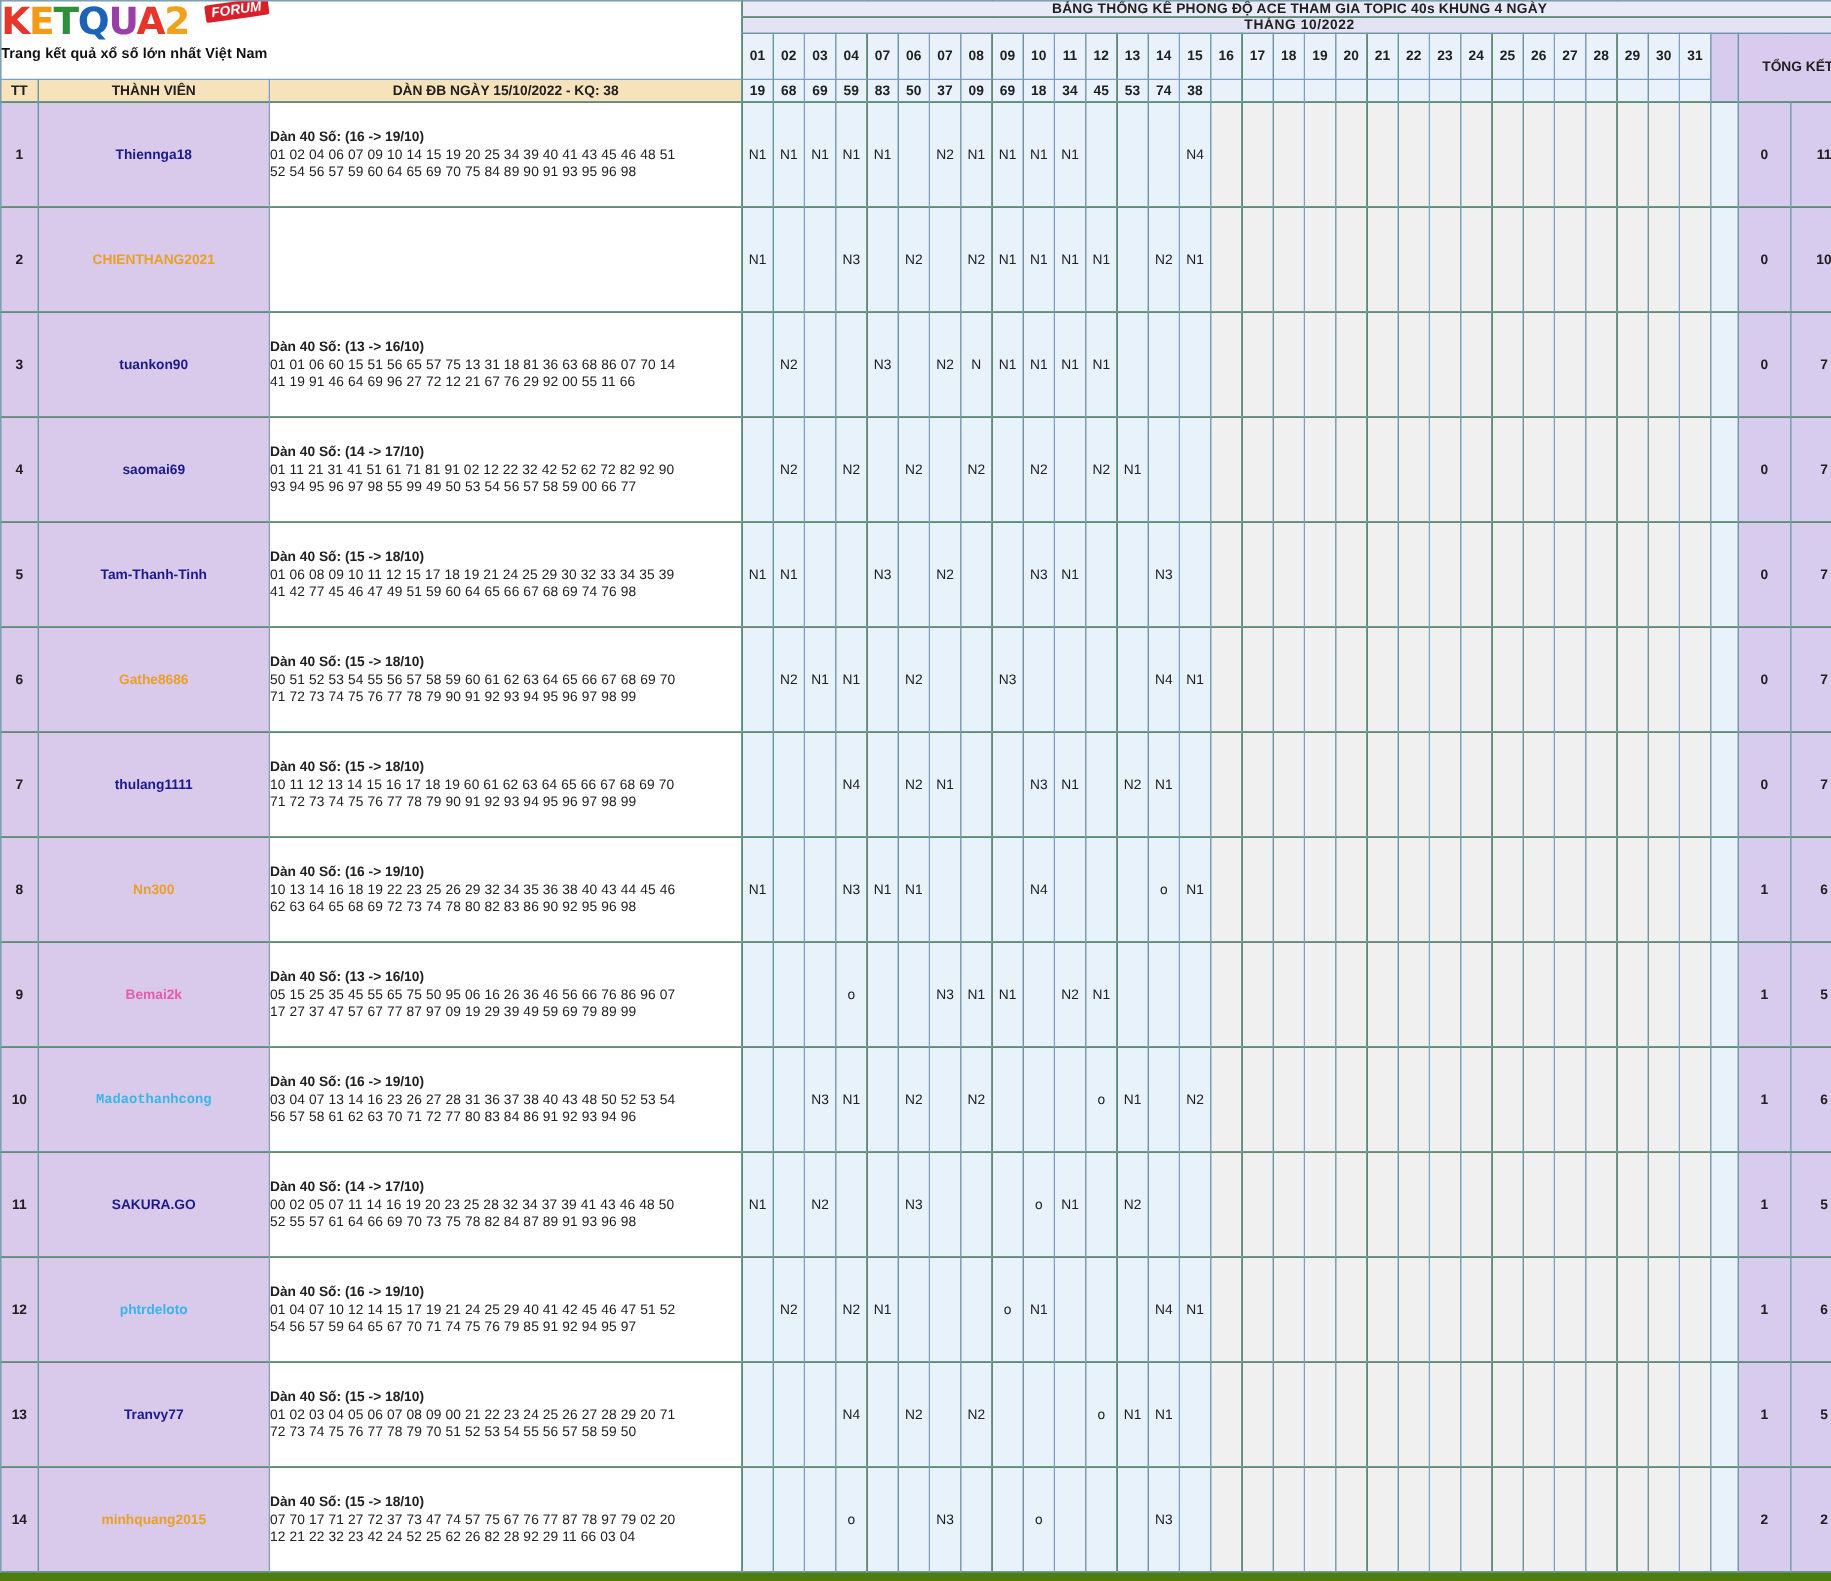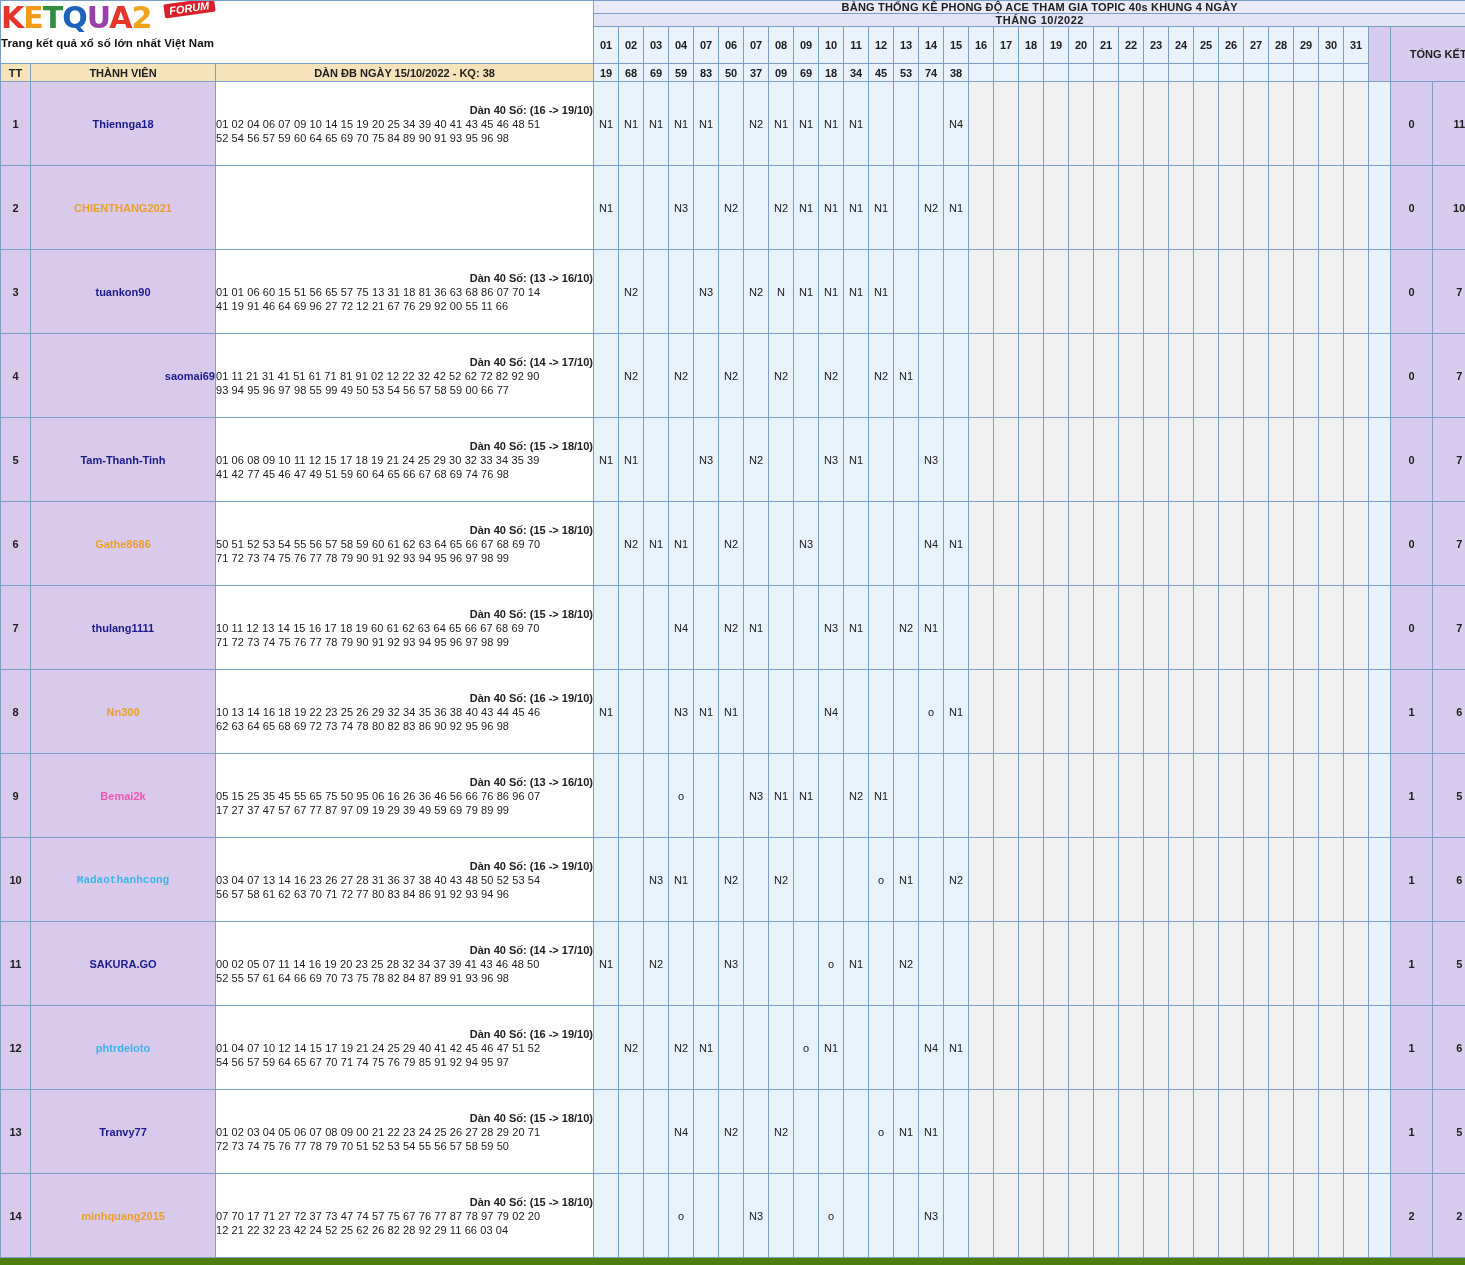--- a/index.html
+++ b/index.html
@@ -126,21 +126,21 @@
     font-size: 12px;
   }
   td.dan {
     background: #ffffff;
     text-align: left;
     padding: 3px 4px 3px 8px;
     font-size: 10.5px;
     color: #1a1a1a;
     line-height: 14px;
   }
-  td.dan .dan-head { font-weight: bold; text-align: right; }
+  td.dan .dan-head { font-weight: bold; }
   td.dan .dan-nums { letter-spacing: 0.1px; }
   td.cell {
     background: #e8f2fa;
     text-align: center;
     font-size: 10.5px;
     color: #1a1a1a;
     font-weight: normal;
   }
   td.cell.blank { background: #f0f0f0; }
   td.sep { background: #e8f2fa; }
@@ -379,21 +379,21 @@
           <td class="cell blank"></td>
           <td class="cell blank"></td>
           <td class="cell blank"></td>
           <td class="cell blank"></td>
           <td class="sep"></td>
           <td class="total-a">0</td>
           <td class="total-b">7</td>
         </tr>
         <tr style="height: 84px;">
           <td class="tt">4</td>
-          <td class="member" style="color: rgb(26, 26, 140); text-align: right;">saomai69</td>
+          <td class="member" style="color: rgb(26, 26, 140);">saomai69</td>
           <td class="dan">
             <div class="dan-head">Dàn 40 Số: (14 -&gt; 17/10)</div>
             <div class="dan-nums">01 11 21 31 41 51 61 71 81 91 02 12 22 32 42 52 62 72 82 92 90</div>
             <div class="dan-nums">93 94 95 96 97 98 55 99 49 50 53 54 56 57 58 59 00 66 77</div>
           </td>
           <td class="cell"></td>
           <td class="cell">N2</td>
           <td class="cell"></td>
           <td class="cell">N2</td>
           <td class="cell"></td>

